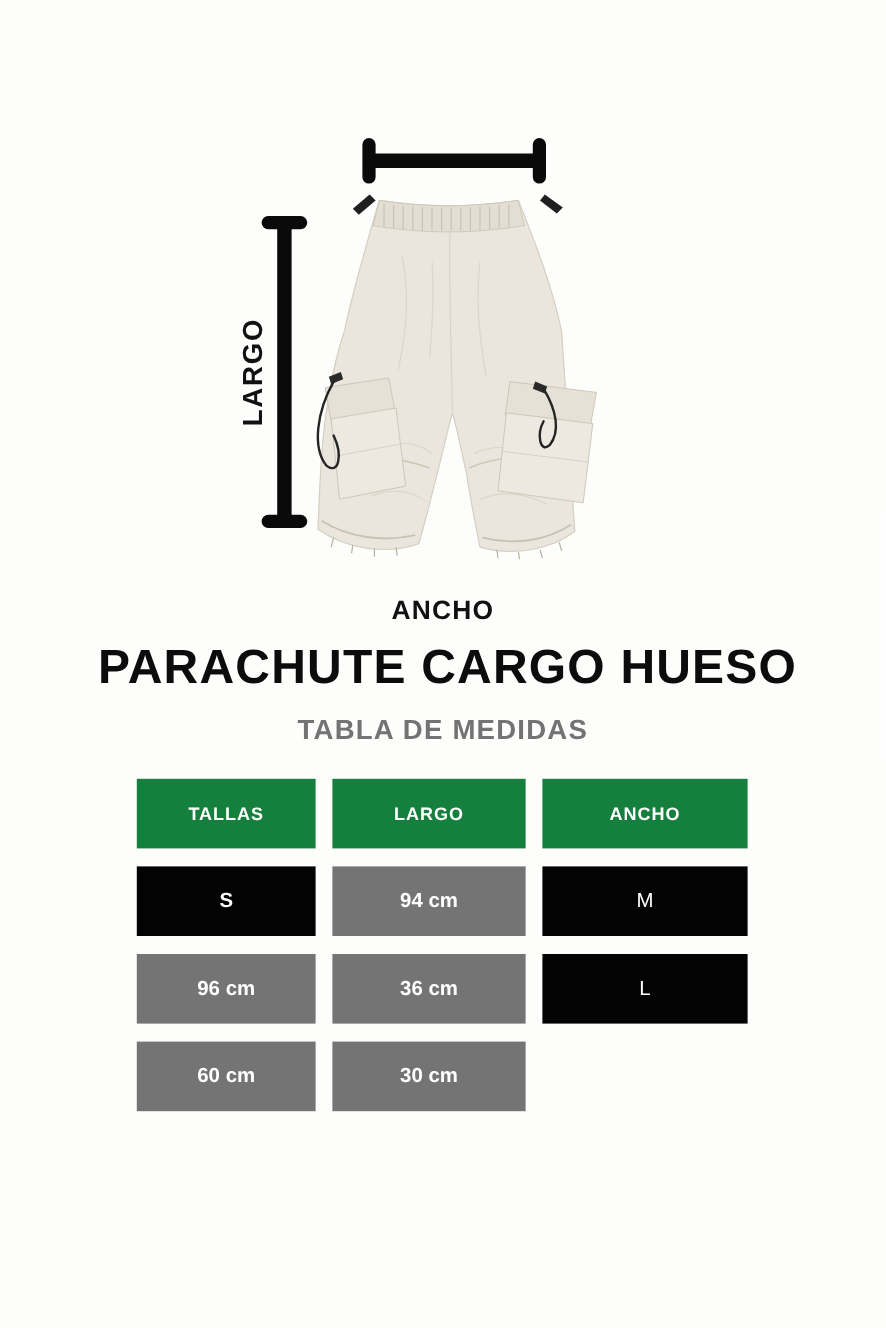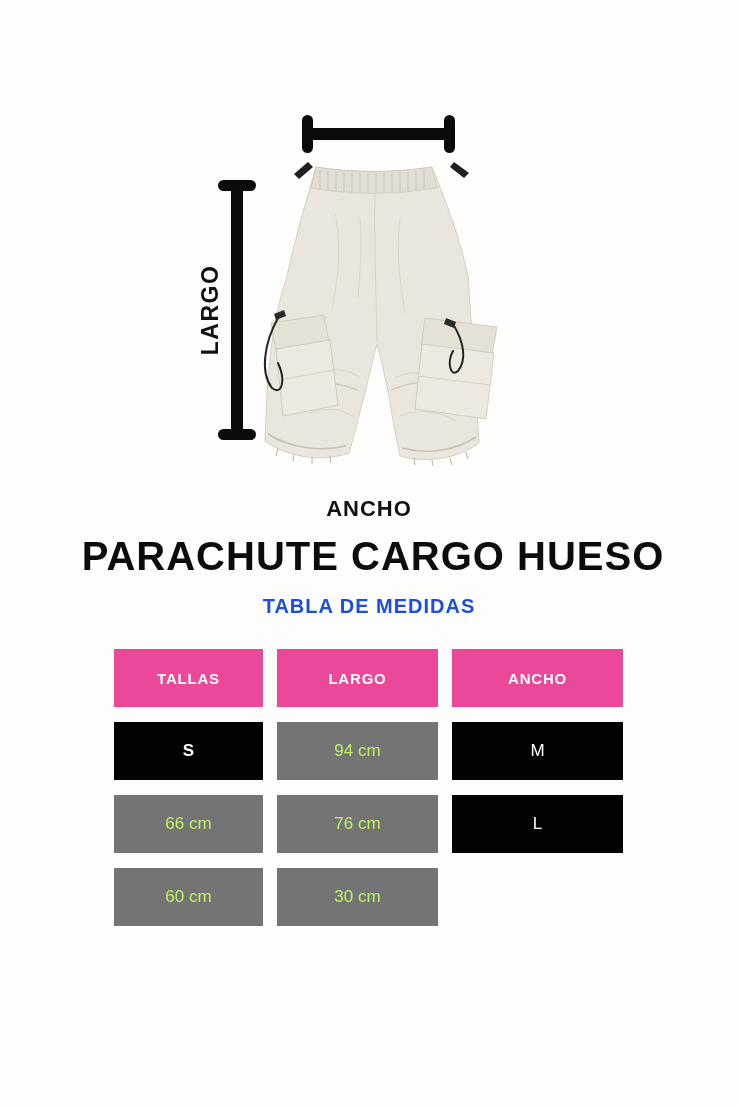--- a/index.html
+++ b/index.html
@@ -21,29 +21,29 @@
   .largo-label{position:absolute;left:150px;top:296px;width:120px;height:28px;line-height:28px;
     text-align:center;font-size:23px;font-weight:700;letter-spacing:1.5px;color:#111;
     transform:rotate(-90deg);}
   .ancho-label{position:absolute;top:496px;left:0;width:100%;text-align:center;
     font-size:22px;font-weight:700;letter-spacing:1px;color:#111;}
 
   
   .title{position:absolute;top:534px;left:4px;width:100%;margin:0;text-align:center;
     font-size:40px;font-weight:900;letter-spacing:1px;color:#0c0c0c;}
   .subtitle{position:absolute;top:595px;left:0;width:100%;margin:0;text-align:center;
-    font-size:20px;font-weight:700;letter-spacing:1px;color:#1d4ed8;}
+    font-size:23px;font-weight:700;letter-spacing:1px;color:#737373;}
 
   
   .size-table{position:absolute;left:114px;top:649px;display:grid;
     grid-template-columns:149px 161px 171px;column-gap:14px;row-gap:15px;grid-auto-rows:58px;}
   .cell{display:flex;align-items:center;justify-content:center;}
-  .cell.head{background:#ec4899;color:#ffffff;font-size:15px;font-weight:700;letter-spacing:.8px;}
+  .cell.head{background:#15803d;color:#ffffff;font-size:15px;font-weight:700;letter-spacing:.8px;}
   .cell.size{background:#030303;color:#ffffff;font-size:17px;font-weight:400;}
-  .cell.val{background:#747474;color:#bef264;font-size:17px;font-weight:400;}
+  .cell.val{background:#747474;color:#ffffff;font-size:17px;font-weight:700;}
   .cell.bold{font-weight:700;color:#ffffff;}
 </style>
 </head>
 <body>
 
 <div class="canvas">
 
   <div class="dim-ancho">
     <div class="cap left"></div>
     <div class="bar"></div>
@@ -104,21 +104,21 @@
 
   <div class="size-table">
     <div class="cell head">TALLAS</div>
     <div class="cell head">LARGO</div>
     <div class="cell head">ANCHO</div>
 
     <div class="cell size bold">S</div>
     <div class="cell val">94 cm</div>
 
     <div class="cell size">M</div>
-    <div class="cell val">66 cm</div>
-    <div class="cell val">76 cm</div>
+    <div class="cell val">96 cm</div>
+    <div class="cell val">36 cm</div>
 
     <div class="cell size">L</div>
     <div class="cell val">60 cm</div>
     <div class="cell val">30 cm</div>
   </div>
 
 </div>
 
 </body></html>

